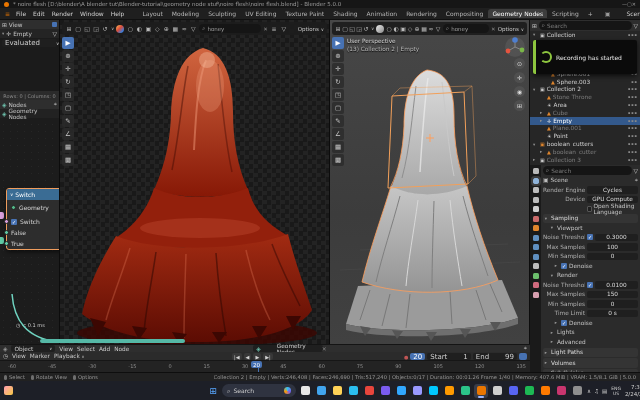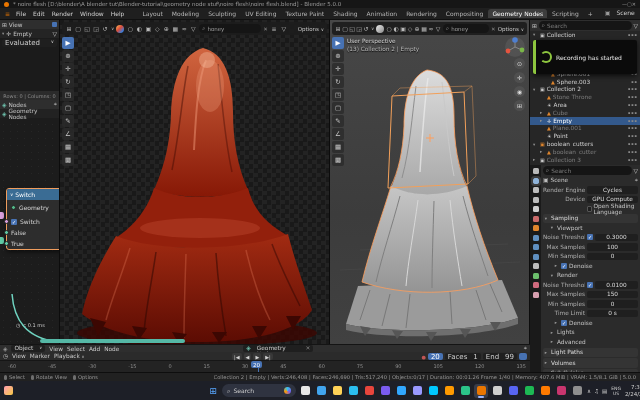--- a/index.html
+++ b/index.html
@@ -1,21 +1,21 @@
 <!DOCTYPE html>
 <html><head>
 <meta charset="utf-8">
 <style>
 *{margin:0;padding:0;box-sizing:border-box}
 body{background:#000}
 .screen{position:relative;width:640px;height:400px;overflow:hidden;background:#1a1a1a;
   font-family:"DejaVu Sans",sans-serif;color:#c8c8c8;font-size:7px;-webkit-font-smoothing:antialiased}
 .ab{position:absolute}
 .mut{color:#7a7a7a}
-.pill{background:#1f1f1f;border-radius:2px;padding:0 3px;color:#cfcfcf;display:inline-flex;gap:6px}
+.pill{background:#1f1f1f;border-radius:2px;padding:0 3px;color:#cfcfcf;display:inline-flex;align-items:center;gap:16px}
 
 .titlebar{left:0;top:0;width:640px;height:8px;background:#161616;display:flex;align-items:center;padding:0 4px;gap:4px}
 .titlebar .t{font-size:5.5px;color:#9a9a9a;white-space:nowrap;overflow:hidden;flex:1}
 .winbtn{width:10px;text-align:center;font-size:5px;color:#9a9a9a}
 .topbar{left:0;top:8px;width:640px;height:12px;background:#1f1f1f;border-bottom:1px solid #101010;display:flex;align-items:center;gap:5px;padding:0 5px;font-size:6px;color:#d0d0d0}
 .menu-item{padding:0 1px}
 .tabs{display:flex;gap:1px;margin-left:8px}
 .wtab{padding:1px 4px;border-radius:3px 3px 0 0;color:#b5b5b5;white-space:nowrap}
 .wtab.active{background:#3d3d3d;color:#fff}
 .topbar-right{margin-left:auto;display:flex;gap:3px;align-items:center}
@@ -676,21 +676,21 @@
     <div class="transport">
         <span class="tbtn">|◀</span>
         <span class="tbtn">◀</span>
         <span class="tbtn">▶</span>
         <span class="tbtn">▶|</span>
       </div>
     <div class="tfields">
       <span style="color:#c05555;font-size:5px">●</span>
       <span class="pill" style="background:#4772b3;color:#fff;height:7px">20</span>
       <span class="pill" style="height:7px">
-          <span>Faces</span> 
+          <span>Start</span> 
           <span>1</span>
         </span>
       <span class="pill" style="height:7px">
           <span>End</span> 
           <span>99</span>
         </span>
       <span class="pill" style="height:7px;background:#4772b3;width:8px"></span>
     </div>
     <div class="ruler">
         <span class="rlab">-60</span>

